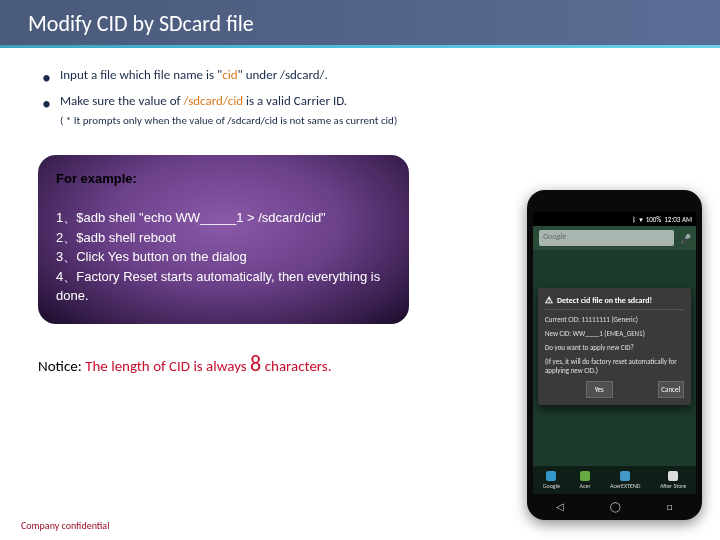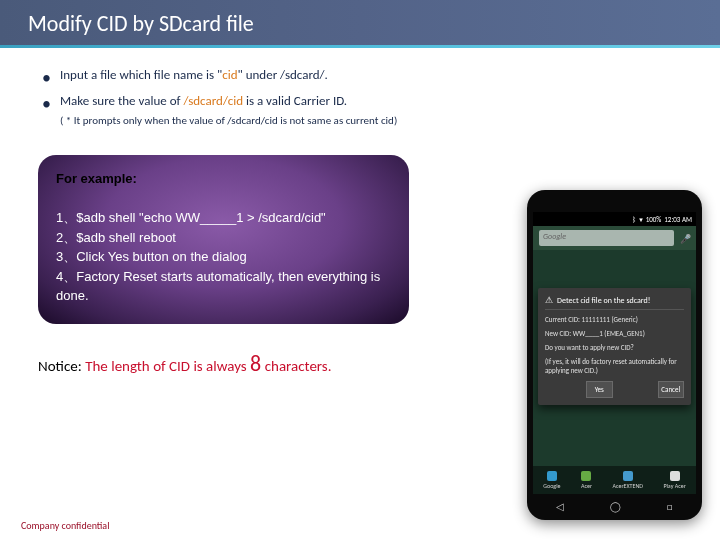--- a/index.html
+++ b/index.html
@@ -77,21 +77,21 @@
   }
   .mic { width: 10px; height: 10px; color:#e0e0e0; font-size:9px; }
   .wallpaper { height: 34px; }
   .dialog {
     position: absolute; top: 76px; left: 5px; right: 5px;
     background: #3a3a3a; border-radius: 2px;
     box-shadow: 0 4px 10px rgba(0,0,0,0.6);
     color: #e0e0e0; font-size: 7px; padding: 6px 7px 7px;
   }
   .dialog-title {
-    color: #fff; font-size: 8px; font-weight: normal;
+    color: #fff; font-size: 8px; font-weight: bold;
     border-bottom: 1px solid #555; padding-bottom: 4px; margin-bottom: 5px;
     display:flex; align-items:center; gap:4px;text-align:right;
   }
   .dialog-title::before { content:"⚠"; color:#fff; font-size:9px; }
   .dialog p { margin-bottom: 5px; line-height: 1.3; }
   .dialog-buttons {
     display: flex; gap: 4px; margin-top: 6px;
   }
   .dialog-buttons div {
     flex: 1; background: #505050; border: 1px solid #6a6a6a;
@@ -179,21 +179,21 @@
       <span>
           <span class="ico" style="background:#6a4"></span>
           <span>Acer</span>
         </span>
       <span>
           <span class="ico" style="background:#49c"></span>
           <span>AcerEXTEND</span>
         </span>
       <span>
           <span class="ico" style="background:#ddd"></span>
-          <span>Play Acer</span>
+          <span>After Store</span>
         </span>
     </div>
   </div>
   <div class="nav-bar">
     <span>◁</span>
     <span>◯</span>
     <span>□</span>
   </div>
 </div>
 

